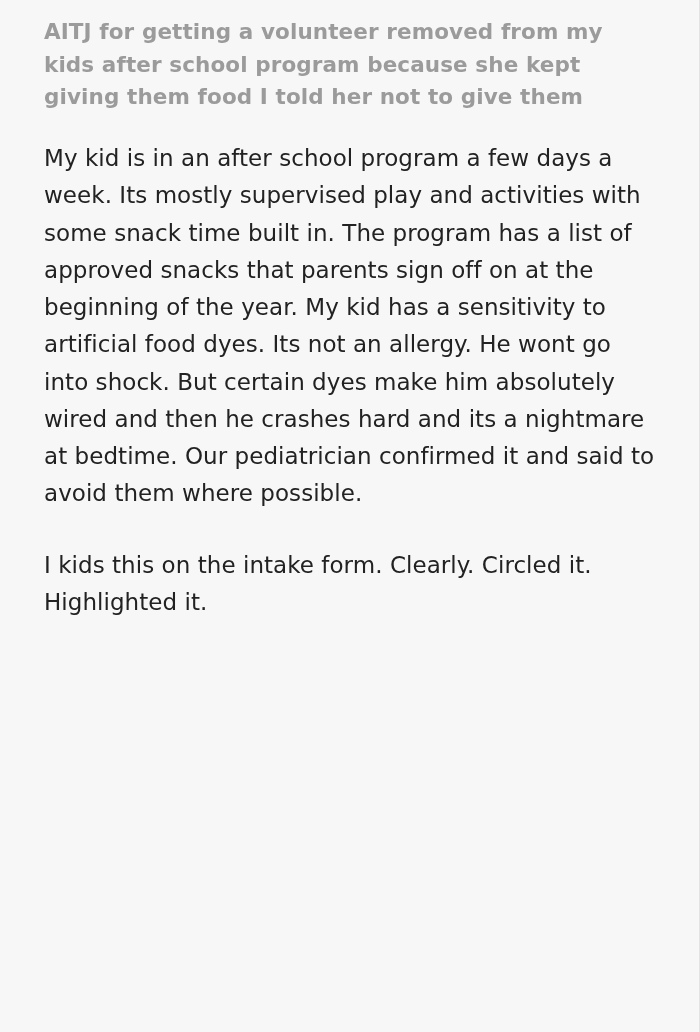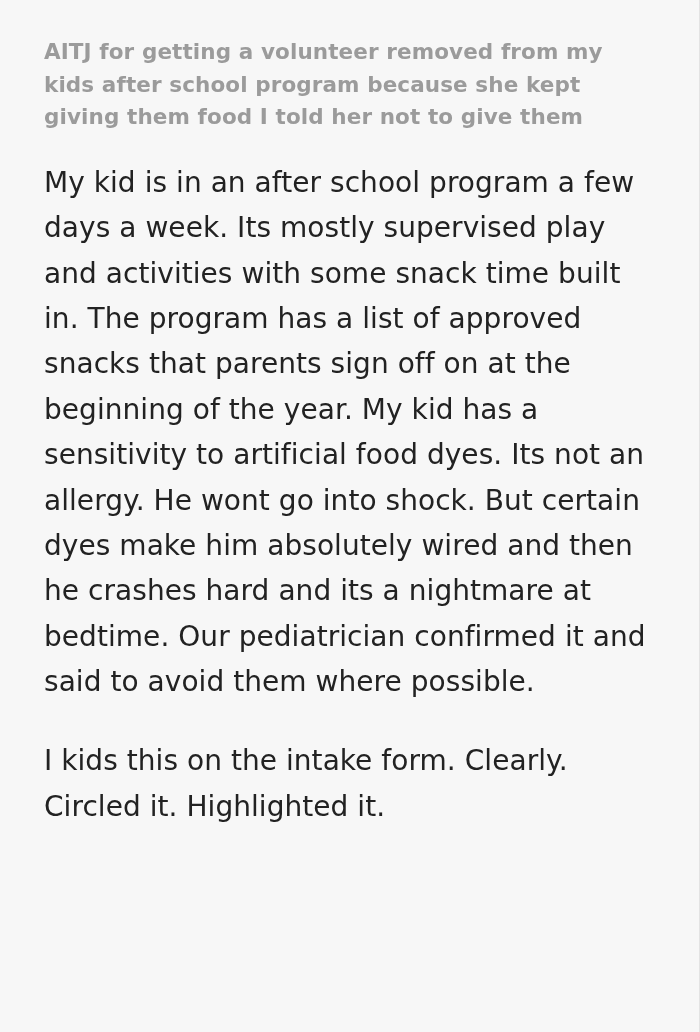--- a/index.html
+++ b/index.html
@@ -15,35 +15,35 @@
   }
   .page {
     position: relative;
     width: 700px;
     height: 1032px;
     background: #f7f7f7;
     box-sizing: border-box;
     border-right: 1px solid #e3e3e3;
   }
   .content {
-    padding: 36px 44px 0 44px;
+    padding: 16px 44px 0 44px;
   }
   .post-title {
     font-family: "DejaVu Sans", sans-serif;
     font-size: 21.5px;
     font-weight: bold;
     line-height: 1.52;
     color: #9b9b9b;
     letter-spacing: 0.1px;
     margin: 0 0 26px 0;
     max-width: 600px;
   }
   .post-body {
     font-family: "DejaVu Sans", sans-serif;
-    font-size: 28px;
+    font-size: 23px;
     line-height: 1.62;
     color: #222222;
     letter-spacing: 0.05px;
     margin: 0;
     max-width: 620px;
   }
   .post-body p {
     margin: 0 0 34px 0;
   }
   .post-body p:last-child {

